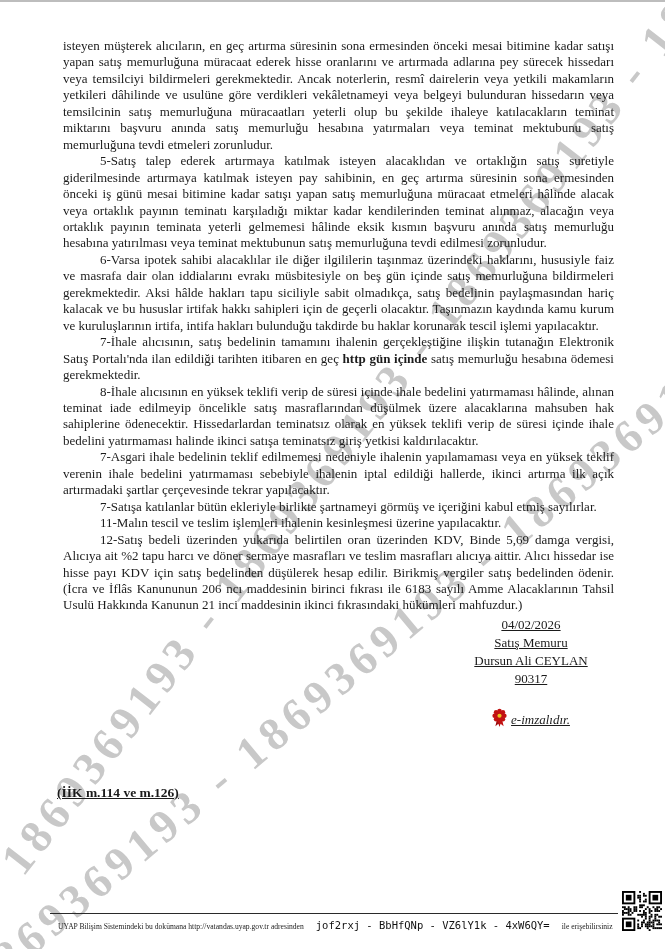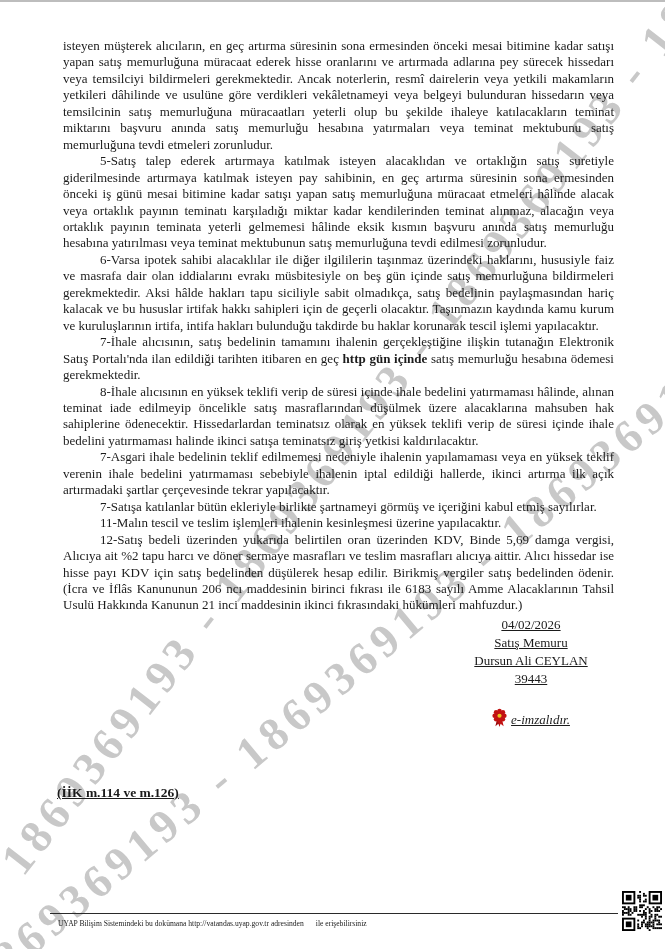--- a/index.html
+++ b/index.html
@@ -69,21 +69,21 @@
       <p class="para indent"><span>7-Asgari ihale bedelinin teklif edilmemesi nedeniyle ihalenin yapılamaması veya en yüksek teklif verenin ihale bedelini yatırmaması sebebiyle ihalenin iptal edildiği hallerde, ikinci artırma ilk açık artırmadaki şartlar çerçevesinde tekrar yapılacaktır.</span></p>
       <p class="para indent"><span>7-Satışa katılanlar bütün ekleriyle birlikte şartnameyi görmüş ve içeriğini kabul etmiş sayılırlar.</span></p>
       <p class="para indent"><span>11-Malın tescil ve teslim işlemleri ihalenin kesinleşmesi üzerine yapılacaktır.</span></p>
       <p class="para indent"><span>12-Satış bedeli üzerinden yukarıda belirtilen oran üzerinden KDV, Binde 5,69 damga vergisi, Alıcıya ait %2 tapu harcı ve döner sermaye masrafları ve teslim masrafları alıcıya aittir. Alıcı hissedar ise hisse payı KDV için satış bedelinden düşülerek hesap edilir. Birikmiş vergiler satış bedelinden ödenir. </span><span class="i">(İcra ve İflâs Kanununun 206 ncı maddesinin birinci fıkrası ile 6183 sayılı Amme Alacaklarının Tahsil Usulü Hakkında Kanunun 21 inci maddesinin ikinci fıkrasındaki hükümleri mahfuzdur.)</span></p>
     </div>
 
   <div class="signature">
     <div>04/02/2026</div>
     <div>Satış Memuru</div>
     <div>Dursun Ali CEYLAN</div>
-    <div>39443</div>
+    <div>90317</div>
     <div class="seal-row">
       <span>
         <svg width="15" height="20" viewBox="0 0 20 26">
           <path d="M7 13 L4.5 24 L8.5 20.5 L10 24.5 L12.5 13 Z" fill="#9e0f0f"></path>
           <path d="M13 13 L15.5 24 L11.5 20.5 L10 24.5 L7.5 13 Z" fill="#c21212"></path>
           <g fill="#c21212">
             <circle cx="10" cy="3.5" r="3"></circle>
               <circle cx="14.6" cy="5.4" r="3"></circle>
             <circle cx="16.5" cy="10" r="3"></circle>
               <circle cx="14.6" cy="14.6" r="3"></circle>
@@ -101,20 +101,21 @@
   </div>
 </div>
 
 <div class="notes">
   <div class="law">(İİK m.114 ve m.126)</div>
 </div>
 
 <div class="footer-rule"></div>
 <div class="footer-text">
   <span class="small">UYAP Bilişim Sistemindeki bu dokümana http://vatandas.uyap.gov.tr adresinden</span>
+  <span class="code">jof2rxj - BbHfQNp - VZ6lY1k - 4xW6QY=</span>
   <span class="small">ile erişebilirsiniz</span>
 </div>
 <div class="qr">
     <svg xmlns="http://www.w3.org/2000/svg" viewBox="0 0 42 42">
       <rect x="0" y="0" width="42" height="42" fill="#ffffff"></rect>
       <rect x="0" y="0" width="14" height="14" fill="#000"></rect>
       <rect x="2" y="2" width="10" height="10" fill="#fff"></rect>
       <rect x="4" y="4" width="6" height="6" fill="#000"></rect>
       <rect x="28" y="0" width="14" height="14" fill="#000"></rect>
       <rect x="30" y="2" width="10" height="10" fill="#fff"></rect>

